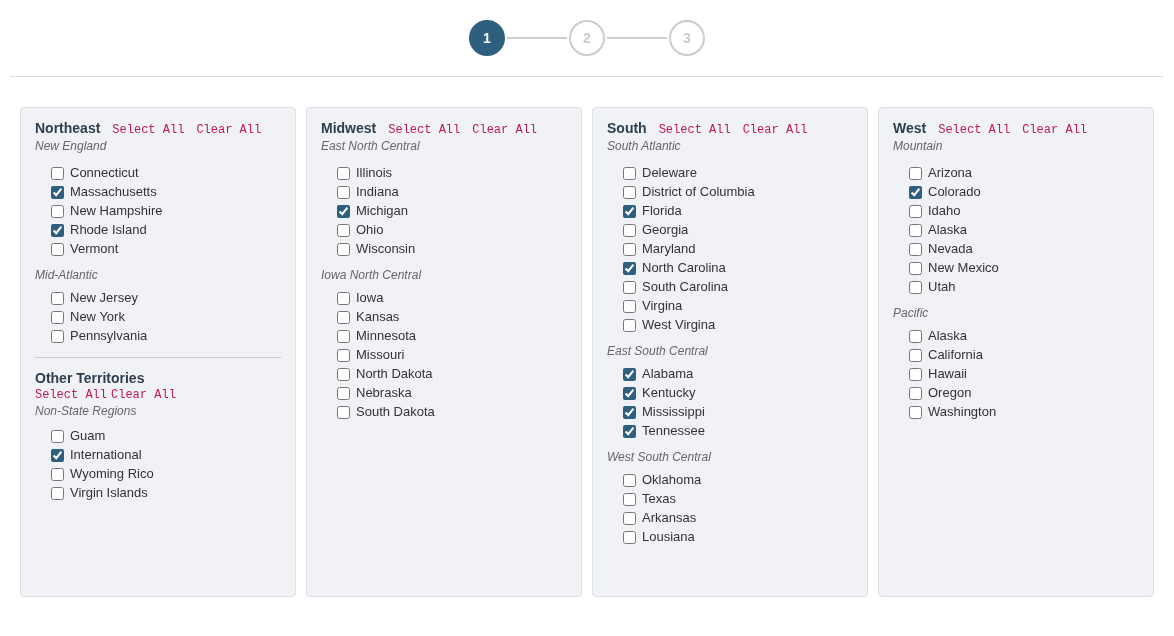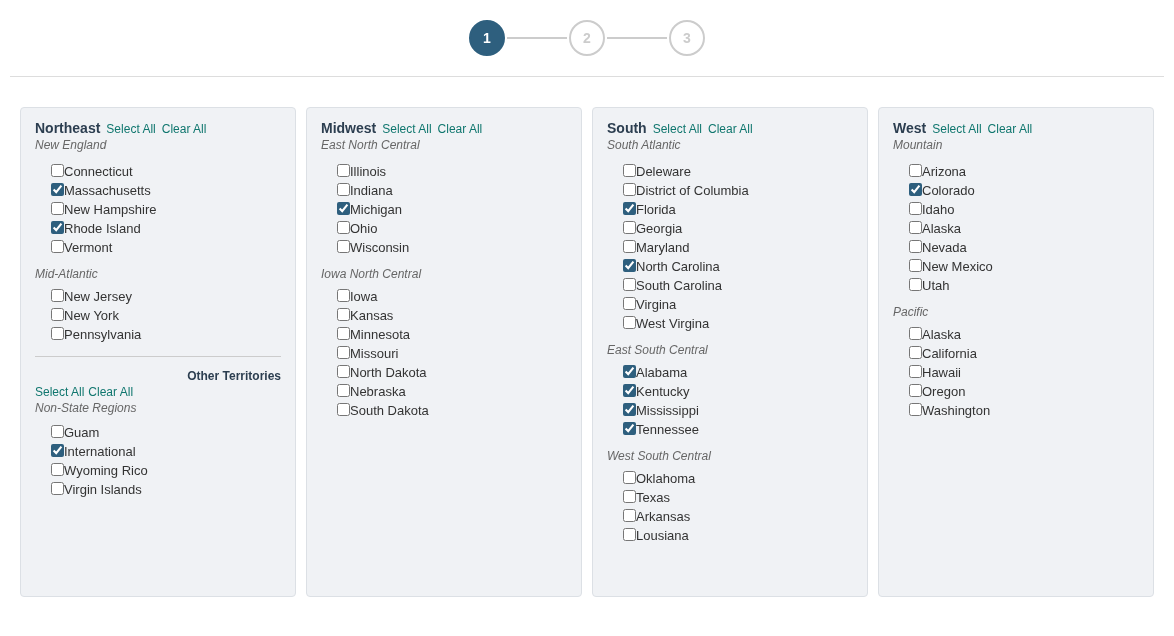--- a/index.html
+++ b/index.html
@@ -27,44 +27,44 @@
     }
 
     
     .columns { display: flex; gap: 10px; padding: 0 10px; }
     .column {
       flex: 1; background: #f0f2f5; border: 1px solid #dce0e5;
       border-radius: 4px; padding: 12px 14px; min-height: 490px;
     }
 
     
-    .region-header { display: flex; align-items: baseline; gap: 6px; margin-bottom: 2px; }
+    .region-header { display: flex; align-items: baseline; gap: 12px; margin-bottom: 2px; }
     .region-title { font-weight: bold; font-size: 14px; color: #2c3e50; }
-    .link { color: #0f766e; cursor: pointer; font-size: 12px; text-decoration: none; }
+    .link { color: #be185d; cursor: pointer; font-size: 12px; text-decoration: none; font-family: Liberation Mono, monospace; }
     .subregion-title { font-style: italic; color: #666; font-size: 12px; margin-bottom: 8px; }
 
     
     .sub-section { margin-top: 10px; }
     .sub-section-title { font-style: italic; color: #666; font-size: 12px; margin-bottom: 6px; margin-top: 8px; }
 
     
     .divider { border: none; border-top: 1px solid #ccc; margin: 12px 0; }
 
     
     .check-item {
-      display: flex; align-items: flex-start; 
+      display: flex; align-items: flex-end; gap: 6px;
       padding: 2px 16px; font-size: 13px; color: #333;
     }
     .check-item input[type="checkbox"] {
       width: 13px; height: 13px; cursor: pointer; accent-color: #2e5f7e;
     }
 
     
     .other-header { margin-top: 12px; }
-    .other-header .region-title { font-size: 12px; text-align: right; }
+    .other-header .region-title { font-size: 14px; }
     .select-links { display: flex; gap: 4px; margin-top: 2px; margin-bottom: 2px; }
   </style>
 </head>
 <body>
 
 <div class="page">
 
   <div class="stepper">
     <div class="step-circle active">1</div>
     <div class="step-line"></div>

